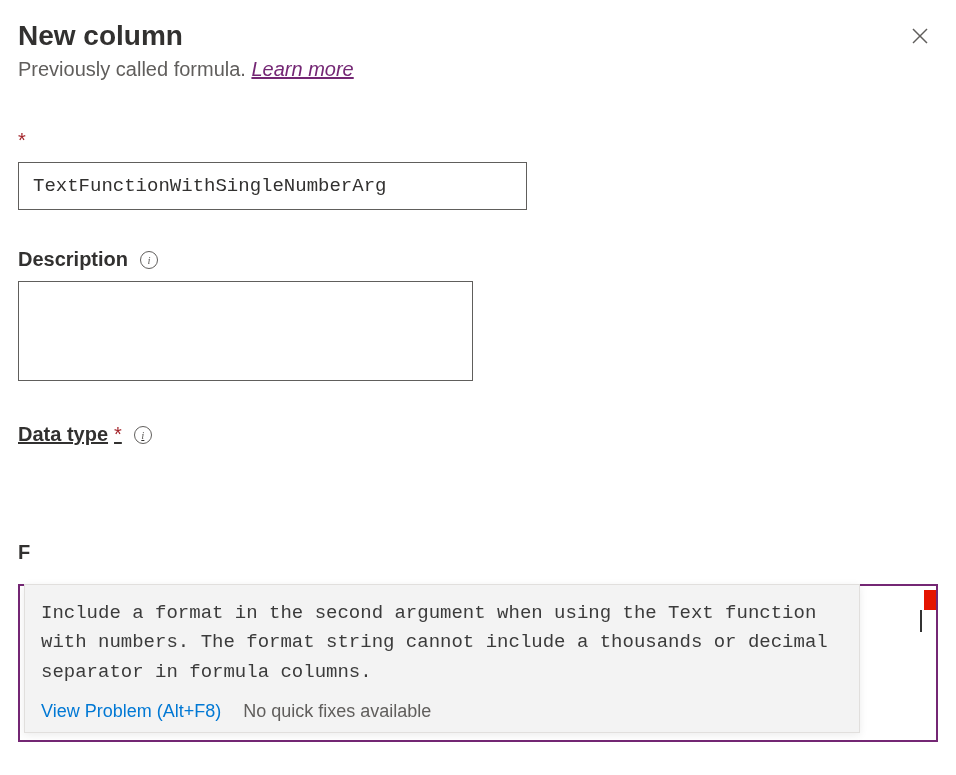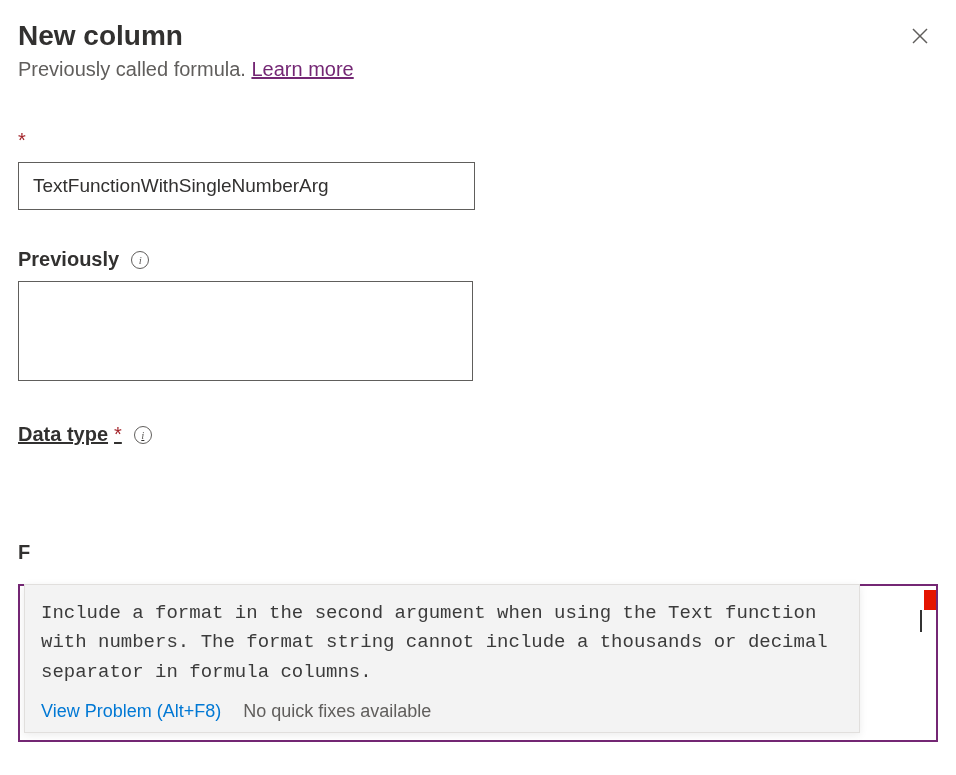--- a/index.html
+++ b/index.html
@@ -42,20 +42,21 @@
       height: 20px;
     }
     .subtitle {
       font-size: 20px;
       color: #605e5c;
       margin-bottom: 48px;
     }
     .subtitle a {
       color: #742774;
       text-decoration: underline;
+      font-style: italic;
     }
     .form-group {
       margin-bottom: 38px;
     }
     .label-row {
       display: flex;
       align-items: center;
       gap: 6px;
       margin-bottom: 10px;
     }
@@ -76,26 +77,26 @@
       display: inline-flex;
       align-items: center;
       justify-content: center;
       font-size: 11px;
       font-style: italic;
       font-family: Georgia, serif;
       color: #605e5c;
       margin-left: 6px;
     }
     .text-input {
-      width: 457px;
+      width: 509px;
       height: 48px;
       border: 1px solid #605e5c;
       padding: 10px 14px;
       font-size: 19px;
-      font-family: Liberation Sans, sans-serif;
+      font-family: Liberation Mono, monospace;
       color: #323130;
     }
     .textarea-input {
       width: 455px;
       height: 100px;
       border: 1px solid #605e5c;
       padding: 10px 14px;
       font-size: 19px;
       font-family: inherit;
       resize: none;
@@ -218,21 +219,21 @@
 
 <div class="form-group">
   <div class="label-row">
     <span class="required">*</span>
   </div>
   <input type="text" class="text-input" value="TextFunctionWithSingleNumberArg" style="">
 </div>
 
 <div class="form-group">
   <div class="label-row">
-    <span class="field-label">Previously</span>
+    <span class="field-label">Description</span>
     <span class="info-icon">i</span>
   </div>
   <textarea class="textarea-input" style=""></textarea>
 </div>
 
 <div class="data-type-section">
   <div class="label-row">
     <span class="field-label">Data type</span>
     <span class="required">*</span>
     <span class="info-icon">i</span>

